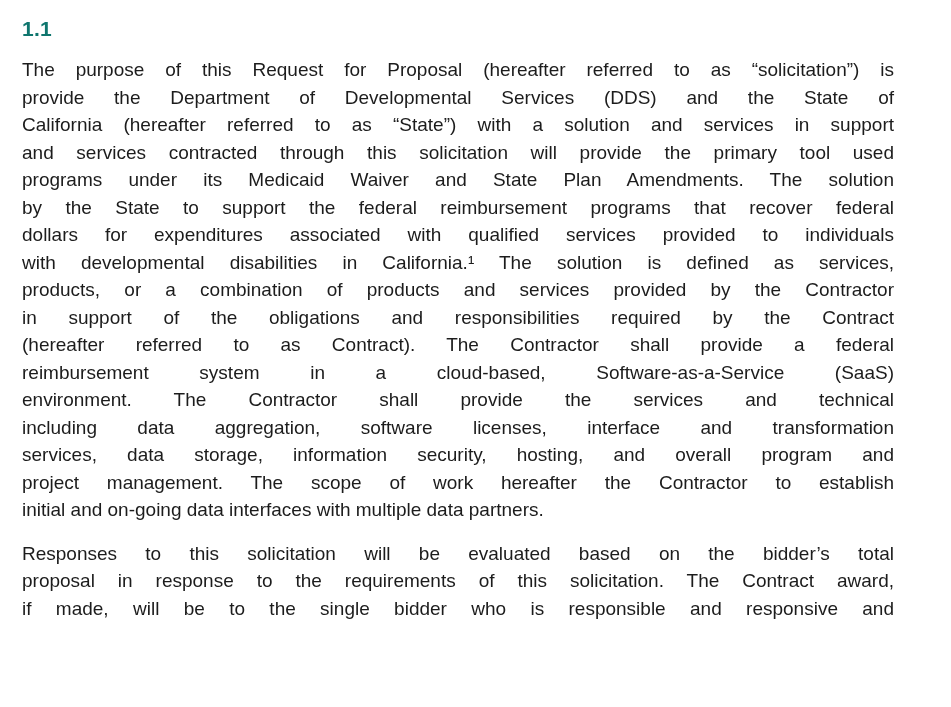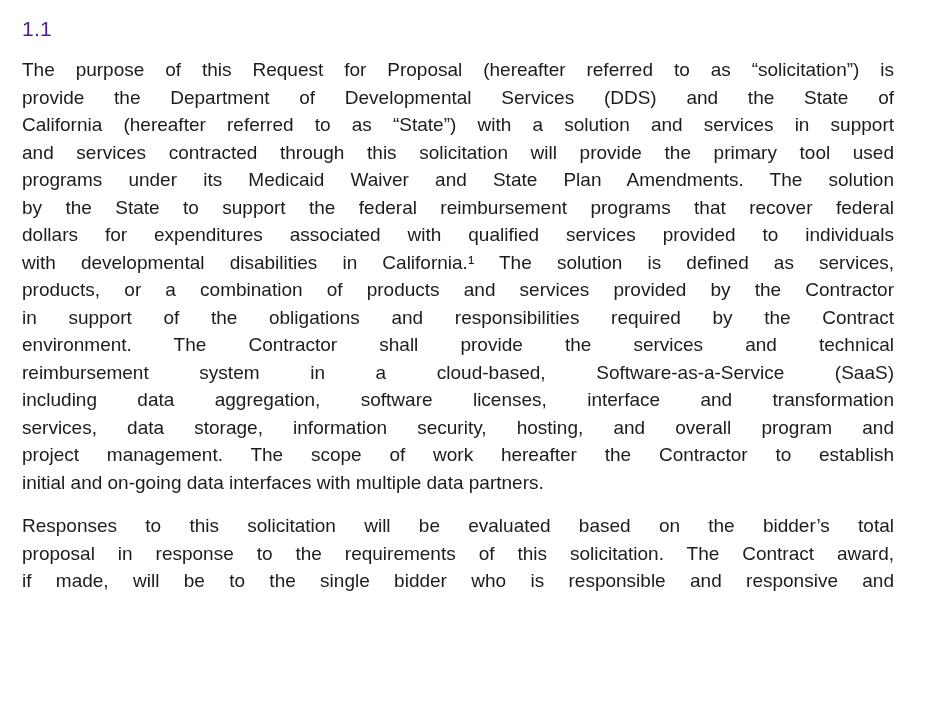--- a/index.html
+++ b/index.html
@@ -13,24 +13,24 @@
     box-sizing: border-box;
     background: #ffffff;
     padding: 14px 44px 0 22px;
     overflow: hidden;
     font-family: "Liberation Sans", "DejaVu Sans", sans-serif;
     color: #1c1c1c;
   }
   .heading {
     display: flex;
     align-items: baseline;
-    font-weight: 400;
+    font-weight: 700;
     font-size: 21px;
     line-height: 30px;
-    color: #4c1d95;
+    color: #0f766e;
     margin-bottom: 12px;
     letter-spacing: 0.2px;
   }
   .heading .num {
     flex: 0 0 53px;
   }
   .body-text {
     font-size: 19px;
     line-height: 27.5px;
   }
@@ -60,22 +60,23 @@
         <div class="line">The purpose of this Request for Proposal (hereafter referred to as “solicitation”) is</div>
         <div class="line">provide the Department of Developmental Services (DDS) and the State of</div>
         <div class="line">California (hereafter referred to as “State”) with a solution and services in support</div>
         <div class="line">and services contracted through this solicitation will provide the primary tool used</div>
         <div class="line">programs under its Medicaid Waiver and State Plan Amendments.  The solution</div>
         <div class="line">by the State to support the federal reimbursement programs that recover federal</div>
         <div class="line">dollars for expenditures associated with qualified services provided to individuals</div>
         <div class="line">with developmental disabilities in California.¹  The solution is defined as services,</div>
         <div class="line">products, or a combination of products and services provided by the Contractor</div>
         <div class="line">in support of the obligations and responsibilities required by the Contract</div>
+        <div class="line">(hereafter referred to as Contract). The Contractor shall provide a federal</div>
+        <div class="line">reimbursement system in a cloud-based, Software-as-a-Service (SaaS)</div>
         <div class="line">environment.  The Contractor shall provide the services and technical</div>
-        <div class="line">reimbursement system in a cloud-based, Software-as-a-Service (SaaS)</div>
         <div class="line">including data aggregation, software licenses, interface and transformation</div>
         <div class="line">services, data storage, information security, hosting, and overall program and</div>
         <div class="line">project management. The scope of work hereafter the Contractor to establish</div>
         <div class="line line-last">initial and on-going data interfaces with multiple data partners.</div>
       </div>
       <div class="paragraph">
         <div class="line">Responses to this solicitation will be evaluated based on the bidder’s total</div>
         <div class="line">proposal in response to the requirements of this solicitation. The Contract award,</div>
         <div class="line">if made, will be to the single bidder who is responsible and responsive and</div>
       </div>

